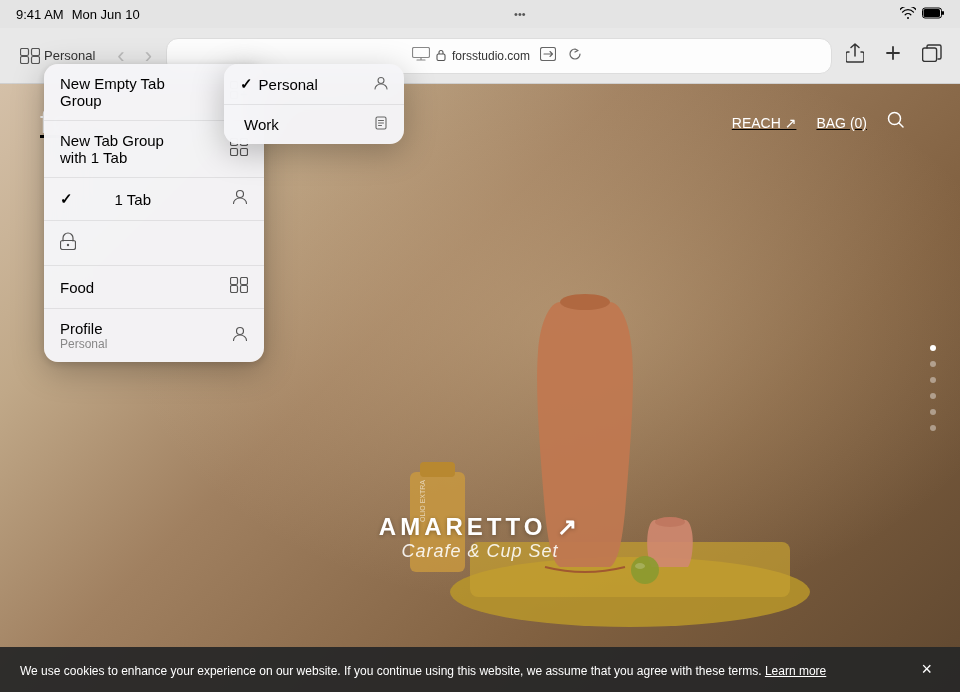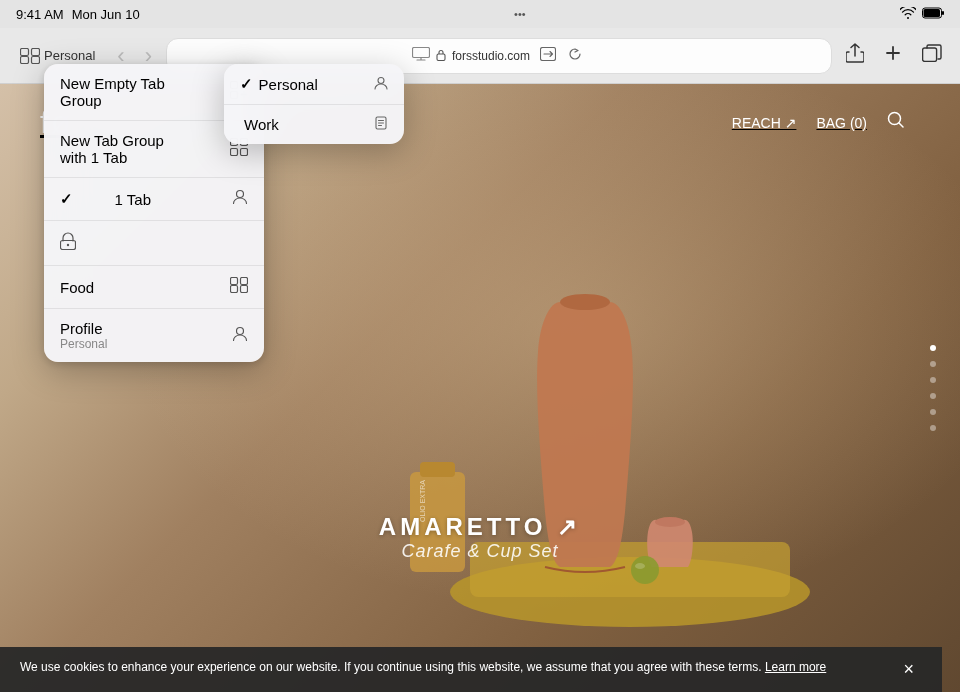--- a/index.html
+++ b/index.html
@@ -141,27 +141,27 @@
     .dot {
       width: 6px; height: 6px;
       border-radius: 50%;
       background: rgba(255,255,255,0.4);
     }
     .dot.active { background: #fff; }
 
     
     .cookie-banner {
       position: absolute;
-      bottom: 0; left: 0; right: 18px;
+      bottom: 0; left: 0; right: 0;
       background: rgba(40,40,40,0.95);
       color: #fff;
       font-size: 12px;
       padding: 12px 20px;
       display: flex;
-      align-items: flex-start;
+      align-items: flex-end;
       justify-content: space-between;
       z-index: 200;
     }
     .cookie-text { flex: 1; line-height: 1.4; }
     .cookie-link { color: #fff; text-decoration: underline; }
     .cookie-close {
       background: none; border: none; color: #fff; font-size: 18px;
       cursor: pointer; padding: 0 8px;
     }
 

